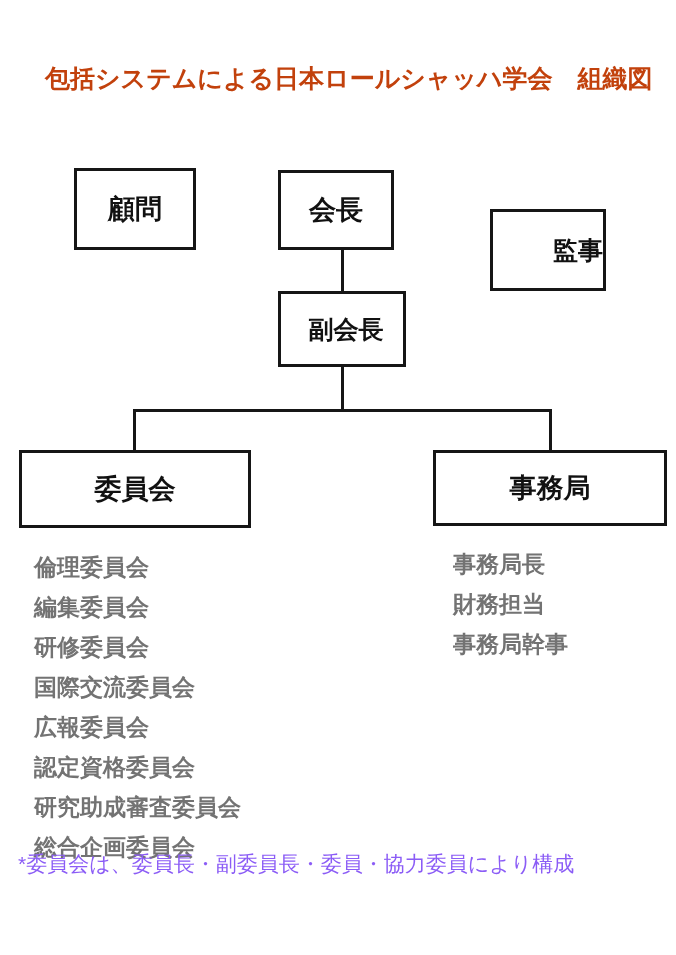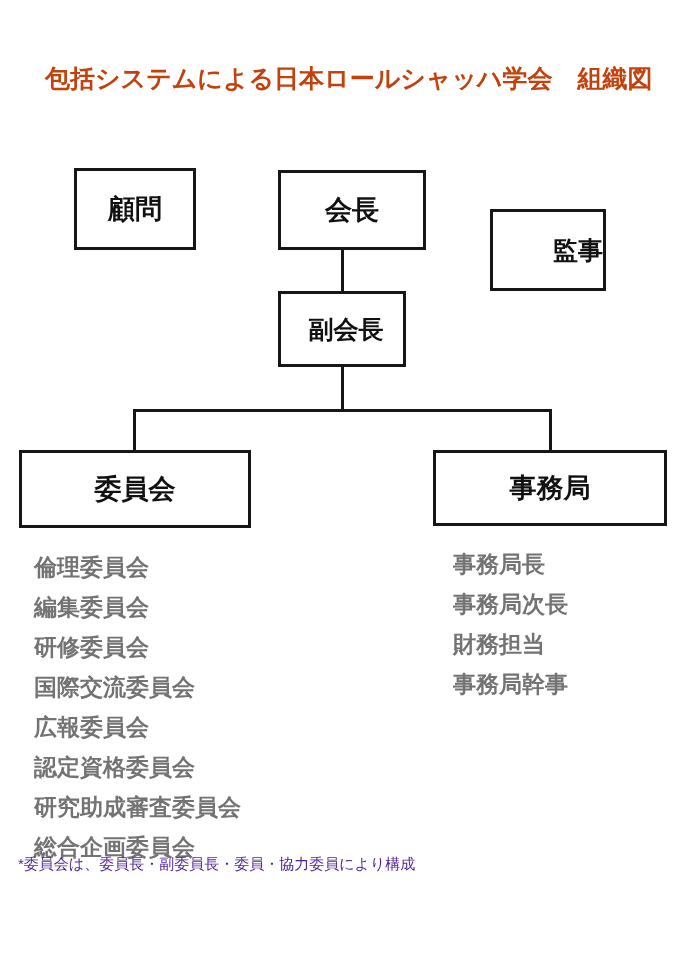--- a/index.html
+++ b/index.html
@@ -42,21 +42,21 @@
     justify-content: center;
     font-weight: 700;
     color: #111111;
   }
   .node-box .node-label {
     display: block;
     line-height: 1;
   }
 
   #box-advisor   { left: 74px;  top: 168px; width: 122px; height: 82px;  font-size: 27px; }
-  #box-president { left: 278px; top: 170px; width: 148px; height: 80px;  font-size: 27px; }
+  #box-president { left: 278px; top: 170px; width: 116px; height: 80px;  font-size: 27px; }
   #box-auditor   { left: 490px; top: 209px; width: 116px; height: 82px;  font-size: 25px; justify-content: flex-end; }
   #box-vice      { left: 278px; top: 291px; width: 128px; height: 76px;  font-size: 25px; padding-left: 8px; }
   #box-committee { left: 19px;  top: 450px; width: 232px; height: 78px;  font-size: 27px; }
   #box-office    { left: 433px; top: 450px; width: 234px; height: 76px;  font-size: 27px; }
 
   
   .conn {
     position: absolute;
     background: #161616;
   }
@@ -83,23 +83,23 @@
     white-space: nowrap;
     font-weight: bold;
   }
   #list-committee { left: 18px;  top: 531px; }
   #list-office    { left: 437px; top: 528px; }
 
   .footnote {
     position: absolute;
     left: 18px;
     top: 851px;
-    font-size: 15px;
+    font-size: 21px;
     line-height: 26px;
-    color: #4c1d95;
+    color: #8b5cf6;
     white-space: nowrap;
   }
 </style>
 </head>
 <body>
 
 <div id="chart-root">
 
   <div class="chart-title">包括システムによる日本ロールシャッハ学会　組織図</div>
 
@@ -138,20 +138,19 @@
       <li>編集委員会</li>
       <li>研修委員会</li>
       <li>国際交流委員会</li>
       <li>広報委員会</li>
       <li>認定資格委員会</li>
       <li>研究助成審査委員会</li>
       <li>総合企画委員会</li>
     </ul>
   <ul class="node-list" id="list-office">
       <li>事務局長</li>
-      <li>事務局次長</li>
       <li>財務担当</li>
       <li>事務局幹事</li>
     </ul>
 
   <div class="footnote">*委員会は、委員長・副委員長・委員・協力委員により構成</div>
 
 </div>
 
 </body></html>

